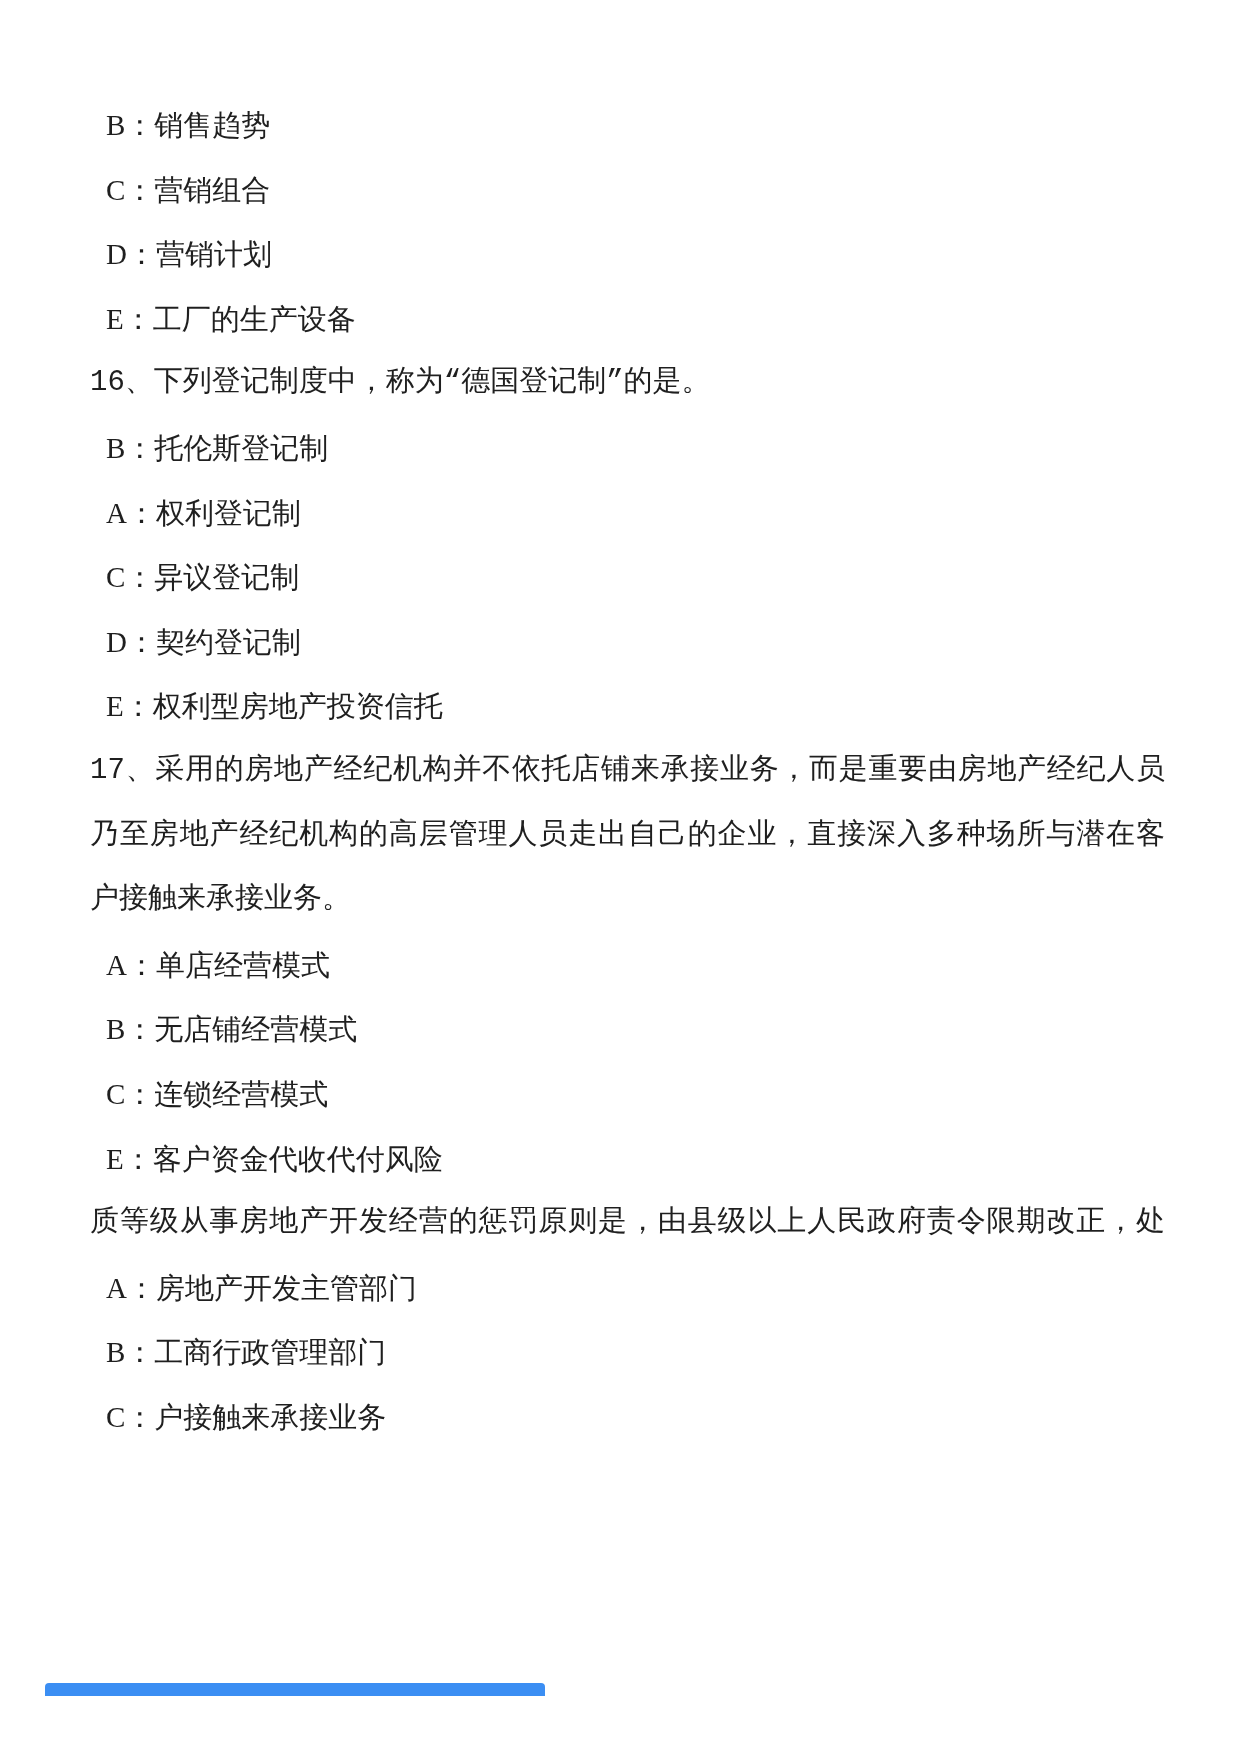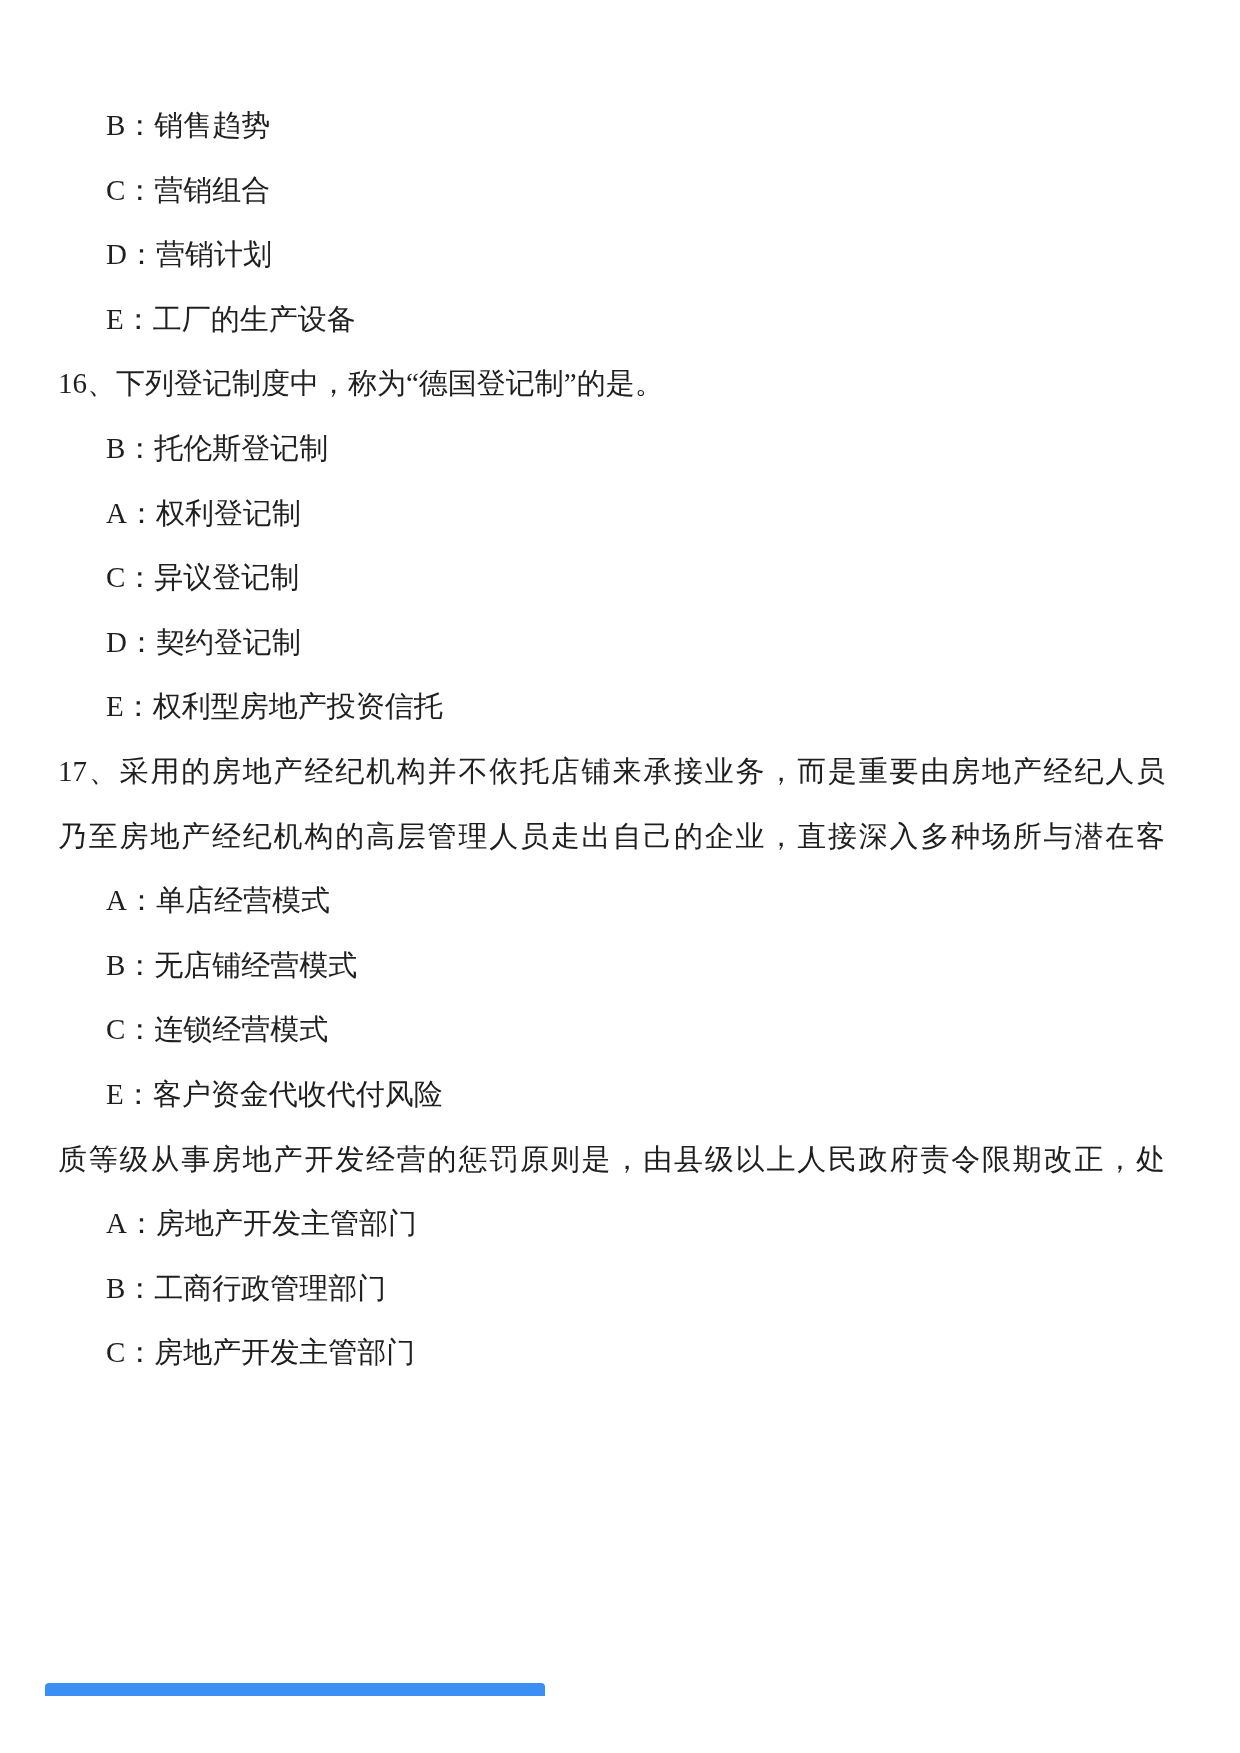--- a/index.html
+++ b/index.html
@@ -14,21 +14,21 @@
   }
   .lines { position: absolute; top: 93px; left: 0; right: 0; }
   .line {
     height: 64.6px;
     line-height: 64.6px;
     font-size: 29px;
     white-space: pre;
     box-sizing: border-box;
   }
   .opt { padding-left: 106px; }
-  .q   { padding-left: 58px; padding-right: 75px; }
+  .q   { padding-left: 90px; padding-right: 75px; font-family: Liberation Mono, monospace; }
   .just {
     white-space: normal;
     text-align: justify;
     text-align-last: justify;
   }
   .footer-bar {
     position: absolute;
     left: 45px;
     bottom: 0;
     width: 500px;
@@ -47,23 +47,24 @@
     <div class="line opt">D：营销计划</div>
     <div class="line opt">E：工厂的生产设备</div>
     <div class="line q">16、下列登记制度中，称为“德国登记制”的是。</div>
     <div class="line opt">B：托伦斯登记制</div>
     <div class="line opt">A：权利登记制</div>
     <div class="line opt">C：异议登记制</div>
     <div class="line opt">D：契约登记制</div>
     <div class="line opt">E：权利型房地产投资信托</div>
     <div class="line q just">17、采用的房地产经纪机构并不依托店铺来承接业务，而是重要由房地产经纪人员</div>
     <div class="line q just">乃至房地产经纪机构的高层管理人员走出自己的企业，直接深入多种场所与潜在客</div>
+    <div class="line q">户接触来承接业务。</div>
     <div class="line opt">A：单店经营模式</div>
     <div class="line opt">B：无店铺经营模式</div>
     <div class="line opt">C：连锁经营模式</div>
     <div class="line opt">E：客户资金代收代付风险</div>
     <div class="line q just">质等级从事房地产开发经营的惩罚原则是，由县级以上人民政府责令限期改正，处</div>
     <div class="line opt">A：房地产开发主管部门</div>
     <div class="line opt">B：工商行政管理部门</div>
-    <div class="line opt">C：房地产开发主管部门</div>
+    <div class="line opt">C：户接触来承接业务</div>
   </div>
   <div class="footer-bar"></div>
 </div>
 
 </body></html>

